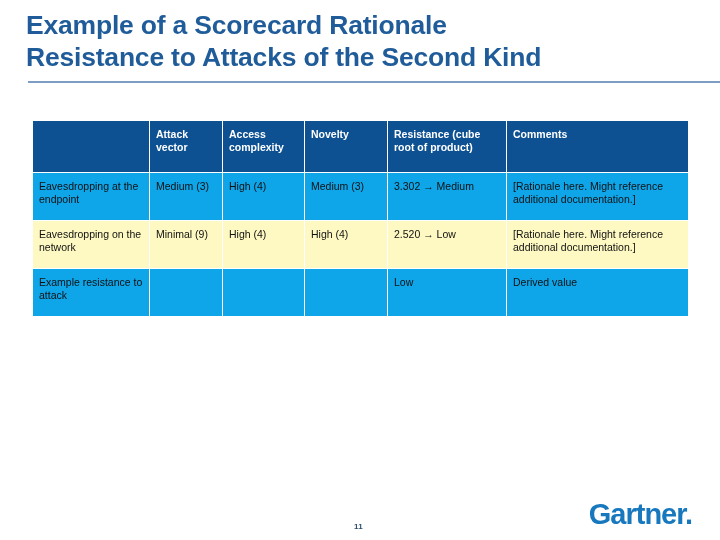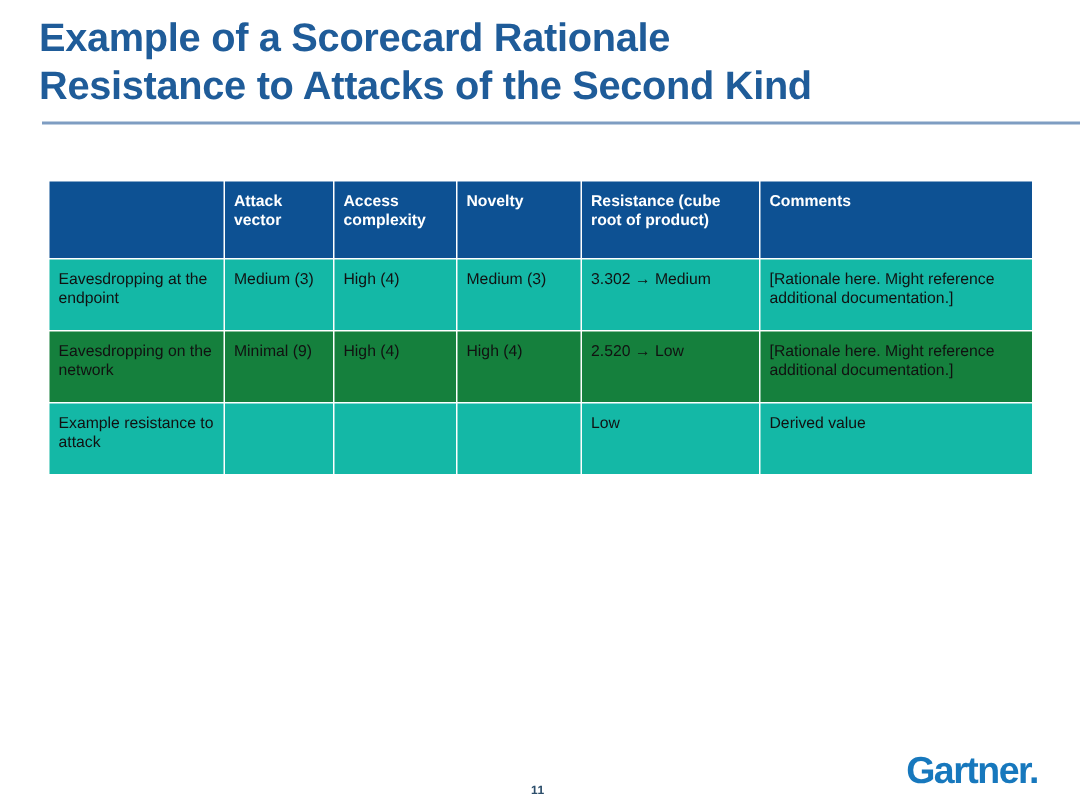--- a/index.html
+++ b/index.html
@@ -72,40 +72,40 @@
   
   .hdr-row th {
     background: #0d5193;
     color: #ffffff;
     font-weight: bold;
     height: 38px;
   }
   .hdr-row th.blank-corner { background: #0d5193; }
 
   
-  .row-shade td { background: #14b8a6; color: #111111; height: 34px; }
-  .row-light td { background: #15803d; color: #111111; height: 34px; }
+  .row-shade td { background: #0ea5e9; color: #111111; height: 34px; }
+  .row-light td { background: #fef9c3; color: #111111; height: 34px; }
 
   .cell-bold { font-weight: normal; }
 
   
   #page-number {
     position: absolute;
     left: 354px;
     top: 522px;
     font-size: 8px;
     font-weight: bold;
     color: #2c4e6b;
     letter-spacing: 0.3px;
   }
   #gartner-logo {
     position: absolute;
     right: 28px;
     top: 501px;
-    font-size: 25px;
+    font-size: 29px;
     font-weight: bold;
     color: #1778bd;
     letter-spacing: -1.0px;
     font-family: "Liberation Sans", sans-serif;
     line-height: 26px;
   }
 </style>
 </head>
 <body>
 

